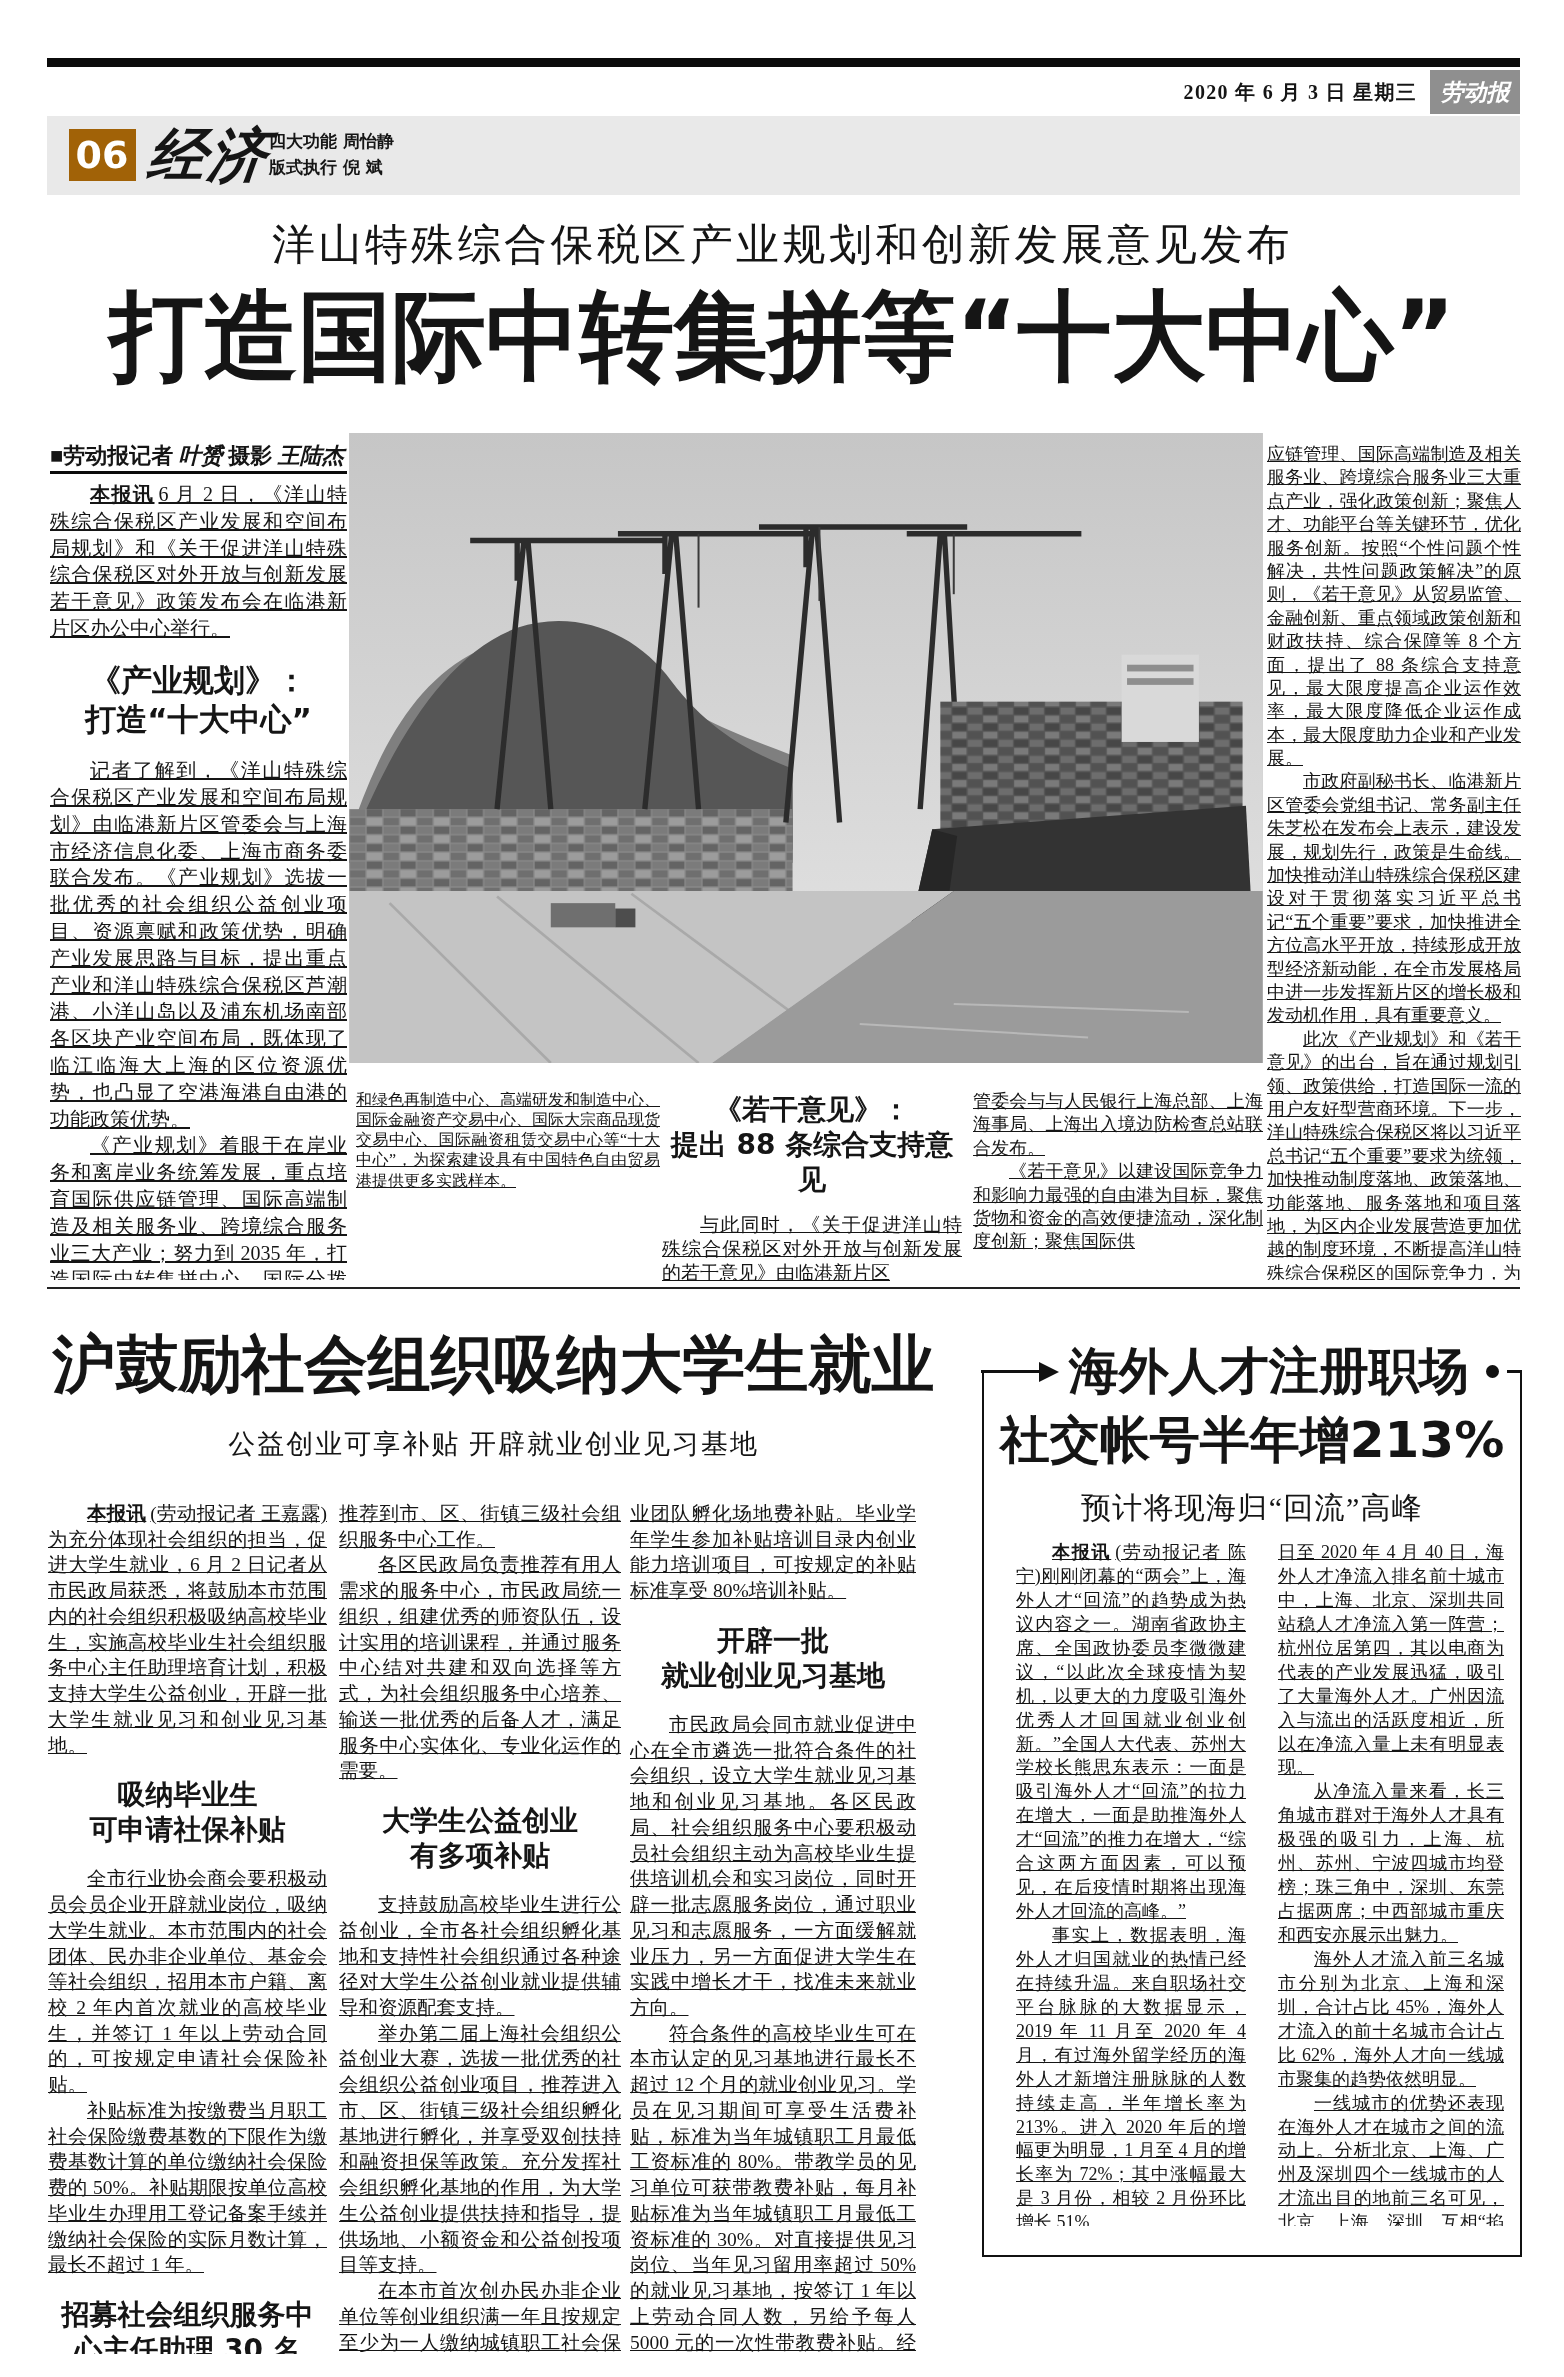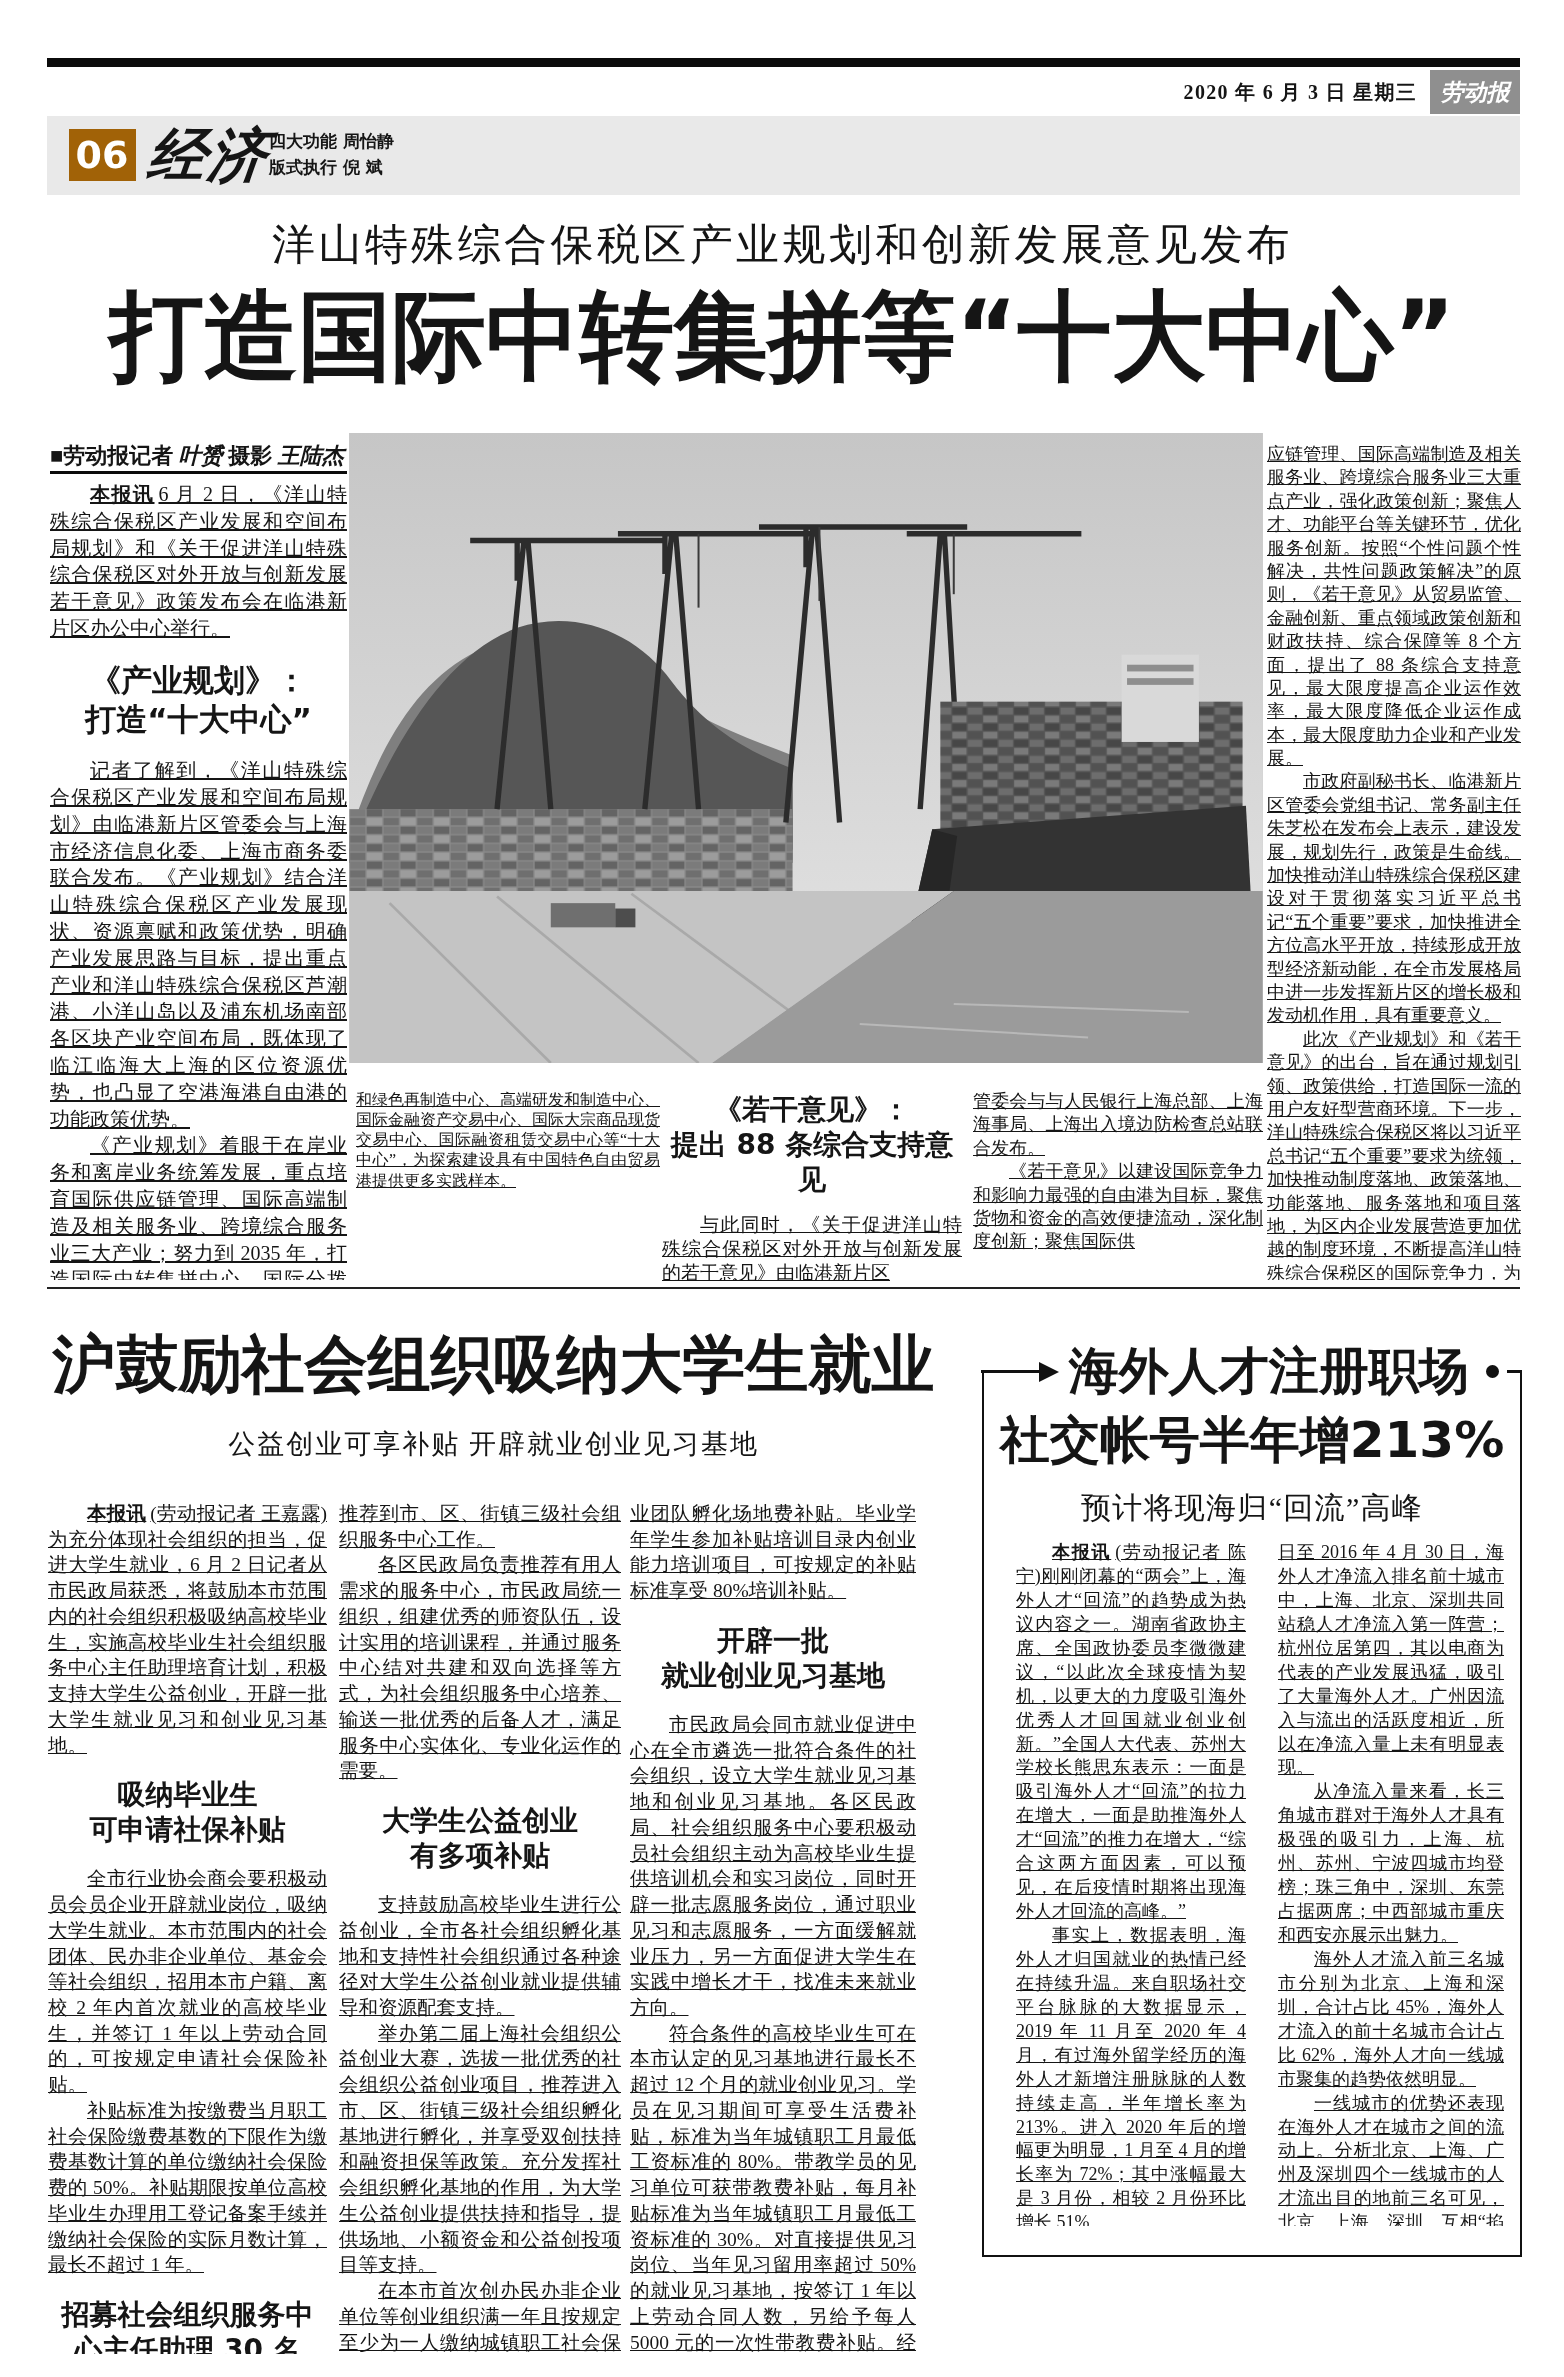--- a/index.html
+++ b/index.html
@@ -115,21 +115,21 @@
     <span>■劳动报记者</span>
     <span class="script">叶赟</span>
     <span>摄影</span>
     <span class="script">王陆杰</span>
   </div>
 
   <div class="abs col lead-col1">
       <p class="para"><strong class="lead-in">本报讯</strong>6 月 2 日，《洋山特殊综合保税区产业发展和空间布局规划》和《关于促进洋山特殊综合保税区对外开放与创新发展若干意见》政策发布会在临港新片区办公中心举行。</p>
       <h3 class="subhead">《产业规划》：
 打造“十大中心”</h3>
-      <p class="para">记者了解到，《洋山特殊综合保税区产业发展和空间布局规划》由临港新片区管委会与上海市经济信息化委、上海市商务委联合发布。《产业规划》结合洋山特殊综合保税区产业发展现状、资源禀赋和政策优势，明确产业发展思路与目标，提出重点产业和洋山特殊综合保税区芦潮港、小洋山岛以及浦东机场南部各区块产业空间布局，既体现了临江临海大上海的区位资源优势，也凸显了空港海港自由港的功能政策优势。</p>
+      <p class="para">记者了解到，《洋山特殊综合保税区产业发展和空间布局规划》由临港新片区管委会与上海市经济信息化委、上海市商务委联合发布。《产业规划》选拔一批优秀的社会组织公益创业项目、资源禀赋和政策优势，明确产业发展思路与目标，提出重点产业和洋山特殊综合保税区芦潮港、小洋山岛以及浦东机场南部各区块产业空间布局，既体现了临江临海大上海的区位资源优势，也凸显了空港海港自由港的功能政策优势。</p>
       <p class="para">《产业规划》着眼于在岸业务和离岸业务统筹发展，重点培育国际供应链管理、国际高端制造及相关服务业、跨境综合服务业三大产业；努力到 2035 年，打造国际中转集拼中心、国际分拨及配送中心、国际订单及结算中心、全球销售及服务中心、跨境数字贸易中心、全球检测维修</p>
     </div>
 
   <div class="abs photo">
     <svg width="914" height="630" viewBox="0 0 1360 938" xmlns="http://www.w3.org/2000/svg">
       <defs>
         <linearGradient id="sky" x1="0" y1="0" x2="0" y2="1">
           <stop offset="0" stop-color="#c6c6c6"></stop>
             <stop offset="1" stop-color="#e6e6e6"></stop>
         </linearGradient>
@@ -241,21 +241,21 @@
       <div class="dot"></div>
       <div class="hline right"></div>
     </div>
     <h2 class="talent-h2">社交帐号半年增213%</h2>
     <div class="talent-subtitle">预计将现海归“回流”高峰</div>
     <div class="talent-col talent-col1 col">
         <p class="para"><strong class="lead-in">本报讯</strong>(劳动报记者 陈宁)刚刚闭幕的“两会”上，海外人才“回流”的趋势成为热议内容之一。湖南省政协主席、全国政协委员李微微建议，“以此次全球疫情为契机，以更大的力度吸引海外优秀人才回国就业创业创新。”全国人大代表、苏州大学校长熊思东表示：一面是吸引海外人才“回流”的拉力在增大，一面是助推海外人才“回流”的推力在增大，“综合这两方面因素，可以预见，在后疫情时期将出现海外人才回流的高峰。”</p>
         <p class="para">事实上，数据表明，海外人才归国就业的热情已经在持续升温。来自职场社交平台脉脉的大数据显示，2019 年 11 月至 2020 年 4 月，有过海外留学经历的海外人才新增注册脉脉的人数持续走高，半年增长率为 213%。进入 2020 年后的增幅更为明显，1 月至 4 月的增长率为 72%；其中涨幅最大是 3 月份，相较 2 月份环比增长 51%。</p>
       </div>
     <div class="talent-col talent-col2 col">
-        <p class="para cont">日至 2016 年 4 月 30 日，海外人才净流入排名前十城市中，上海、北京、深圳共同站稳人才净流入第一阵营；杭州位居第四，其以电商为代表的产业发展迅猛，吸引了大量海外人才。广州因流入与流出的活跃度相近，所以在净流入量上未有明显表现。</p>
+        <p class="para cont">日至 2020 年 4 月 40 日，海外人才净流入排名前十城市中，上海、北京、深圳共同站稳人才净流入第一阵营；杭州位居第四，其以电商为代表的产业发展迅猛，吸引了大量海外人才。广州因流入与流出的活跃度相近，所以在净流入量上未有明显表现。</p>
         <p class="para">从净流入量来看，长三角城市群对于海外人才具有极强的吸引力，上海、杭州、苏州、宁波四城市均登榜；珠三角中，深圳、东莞占据两席；中西部城市重庆和西安亦展示出魅力。</p>
         <p class="para">海外人才流入前三名城市分别为北京、上海和深圳，合计占比 45%，海外人才流入的前十名城市合计占比 62%，海外人才向一线城市聚集的趋势依然明显。</p>
         <p class="para">一线城市的优势还表现在海外人才在城市之间的流动上。分析北京、上海、广州及深圳四个一线城市的人才流出目的地前三名可见，北京、上海、深圳，互相“掐尖式”吸引人才的趋势最为明显。</p>
       </div>
   </div>
 
 </div>
 
 
 </body></html>

